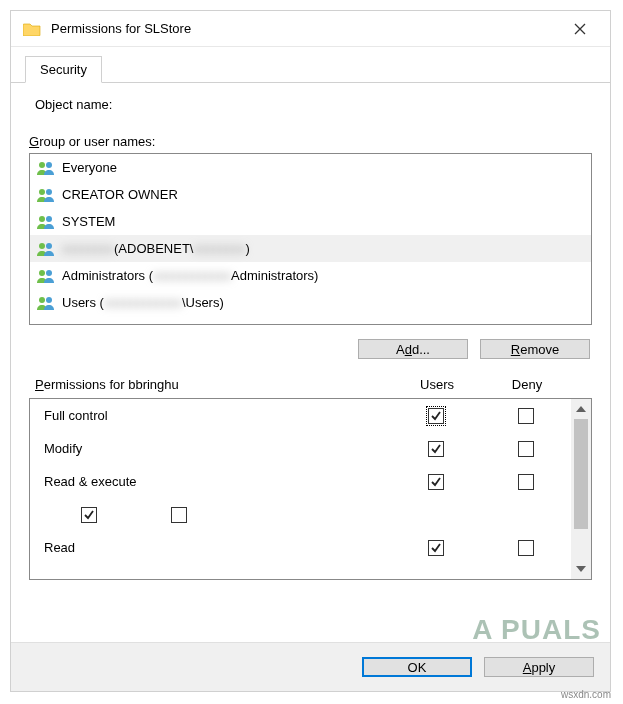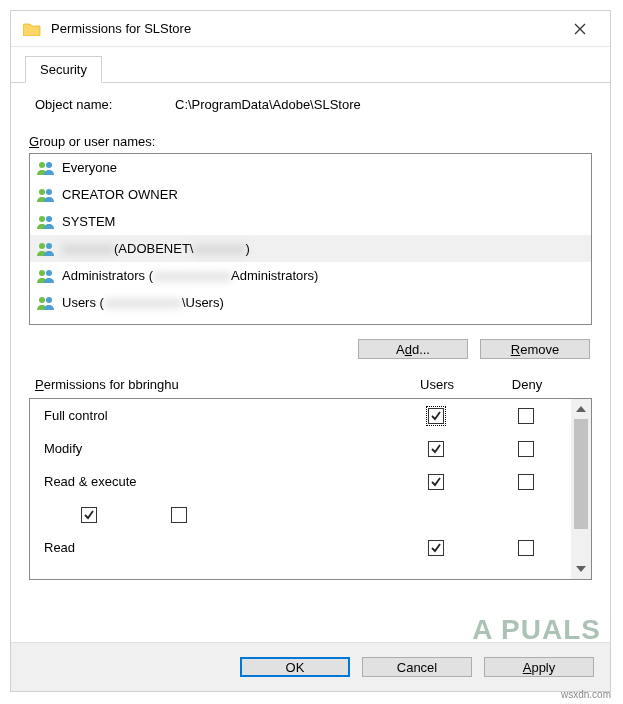--- a/index.html
+++ b/index.html
@@ -60,21 +60,20 @@
     </span>
   </div>
 
   <div class="tab-row">
     <div class="tab">Security</div>
   </div>
 
   <div class="panel">
     <div class="row-object">
       <span class="lbl">Object name:</span>
-      <span>C:\ProgramData\Adobe\SLStore</span>
     </div>
 
     <div class="gh"><span class="underline">G</span><span>roup or user names:</span></div>
 
     <div class="listbox" id="userlist">
         <div class="li">
           <span class="uicon"><svg viewBox="0 0 20 16">
               <circle cx="6" cy="5" r="3" fill="#6fbf4b"></circle>
               <path d="M1 15c0-3 2-5 5-5s5 2 5 5z" fill="#6fbf4b"></path>
               <circle cx="13" cy="5" r="3" fill="#4b9fd5"></circle>
@@ -229,19 +228,18 @@
             <svg width="10" height="6">
               <path d="M0 0l5 6 5-6z" fill="#606060"></path>
             </svg>
           </div>
       </div>
     </div>
   </div>
 
   <div class="footer">
     <div class="btn default">OK</div>
-    <div class="btn">Cancel</div>
     <div class="btn"><span class="underline">A</span>pply</div>
   </div>
 </div>
 
 <div class="watermark">A  PUALS</div>
 <div class="src">wsxdn.com</div>
 
 </body></html>

